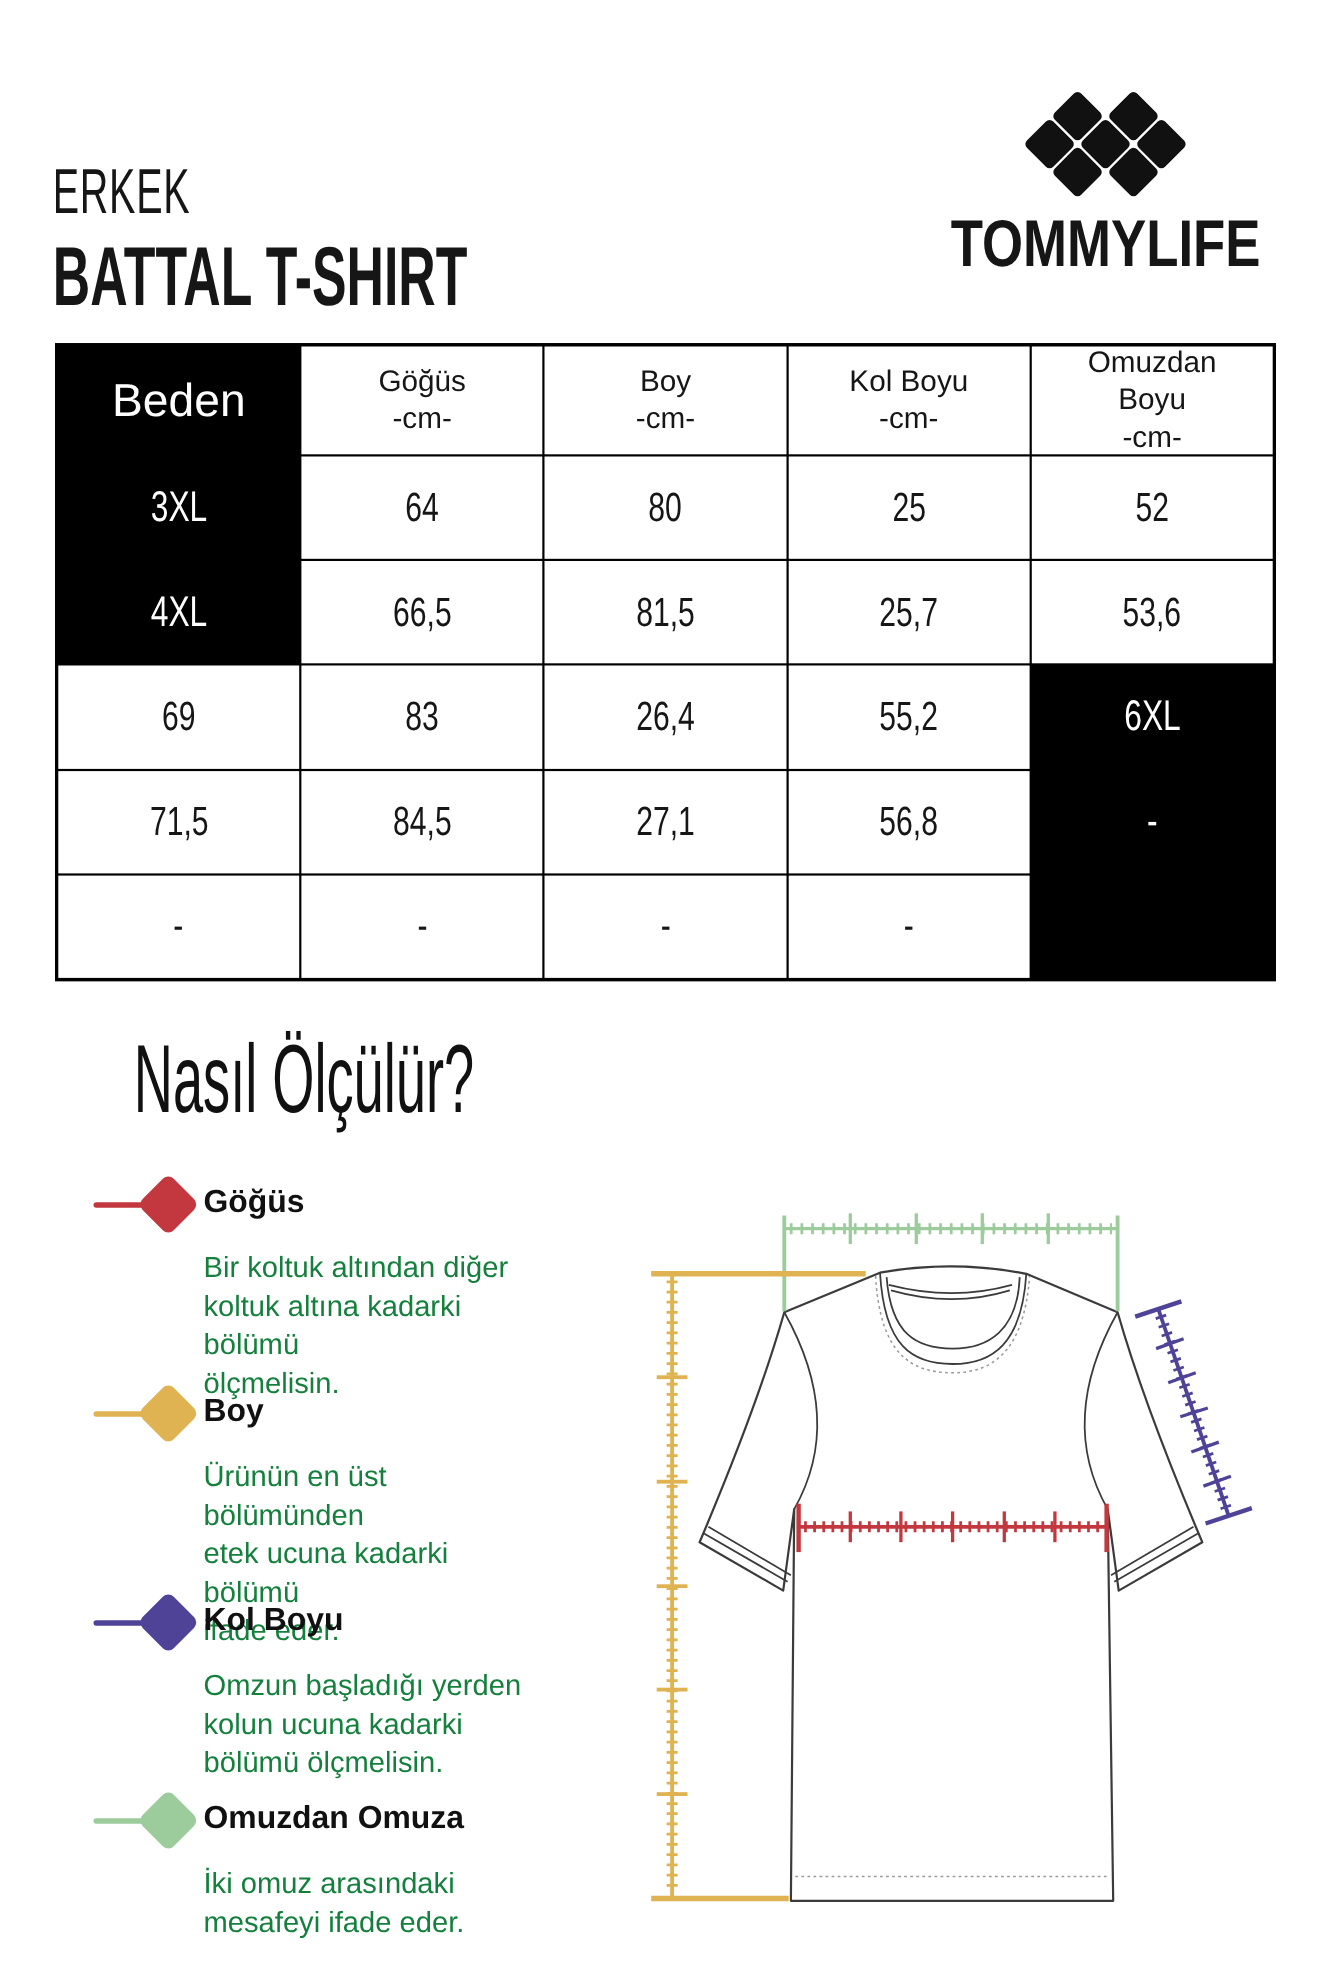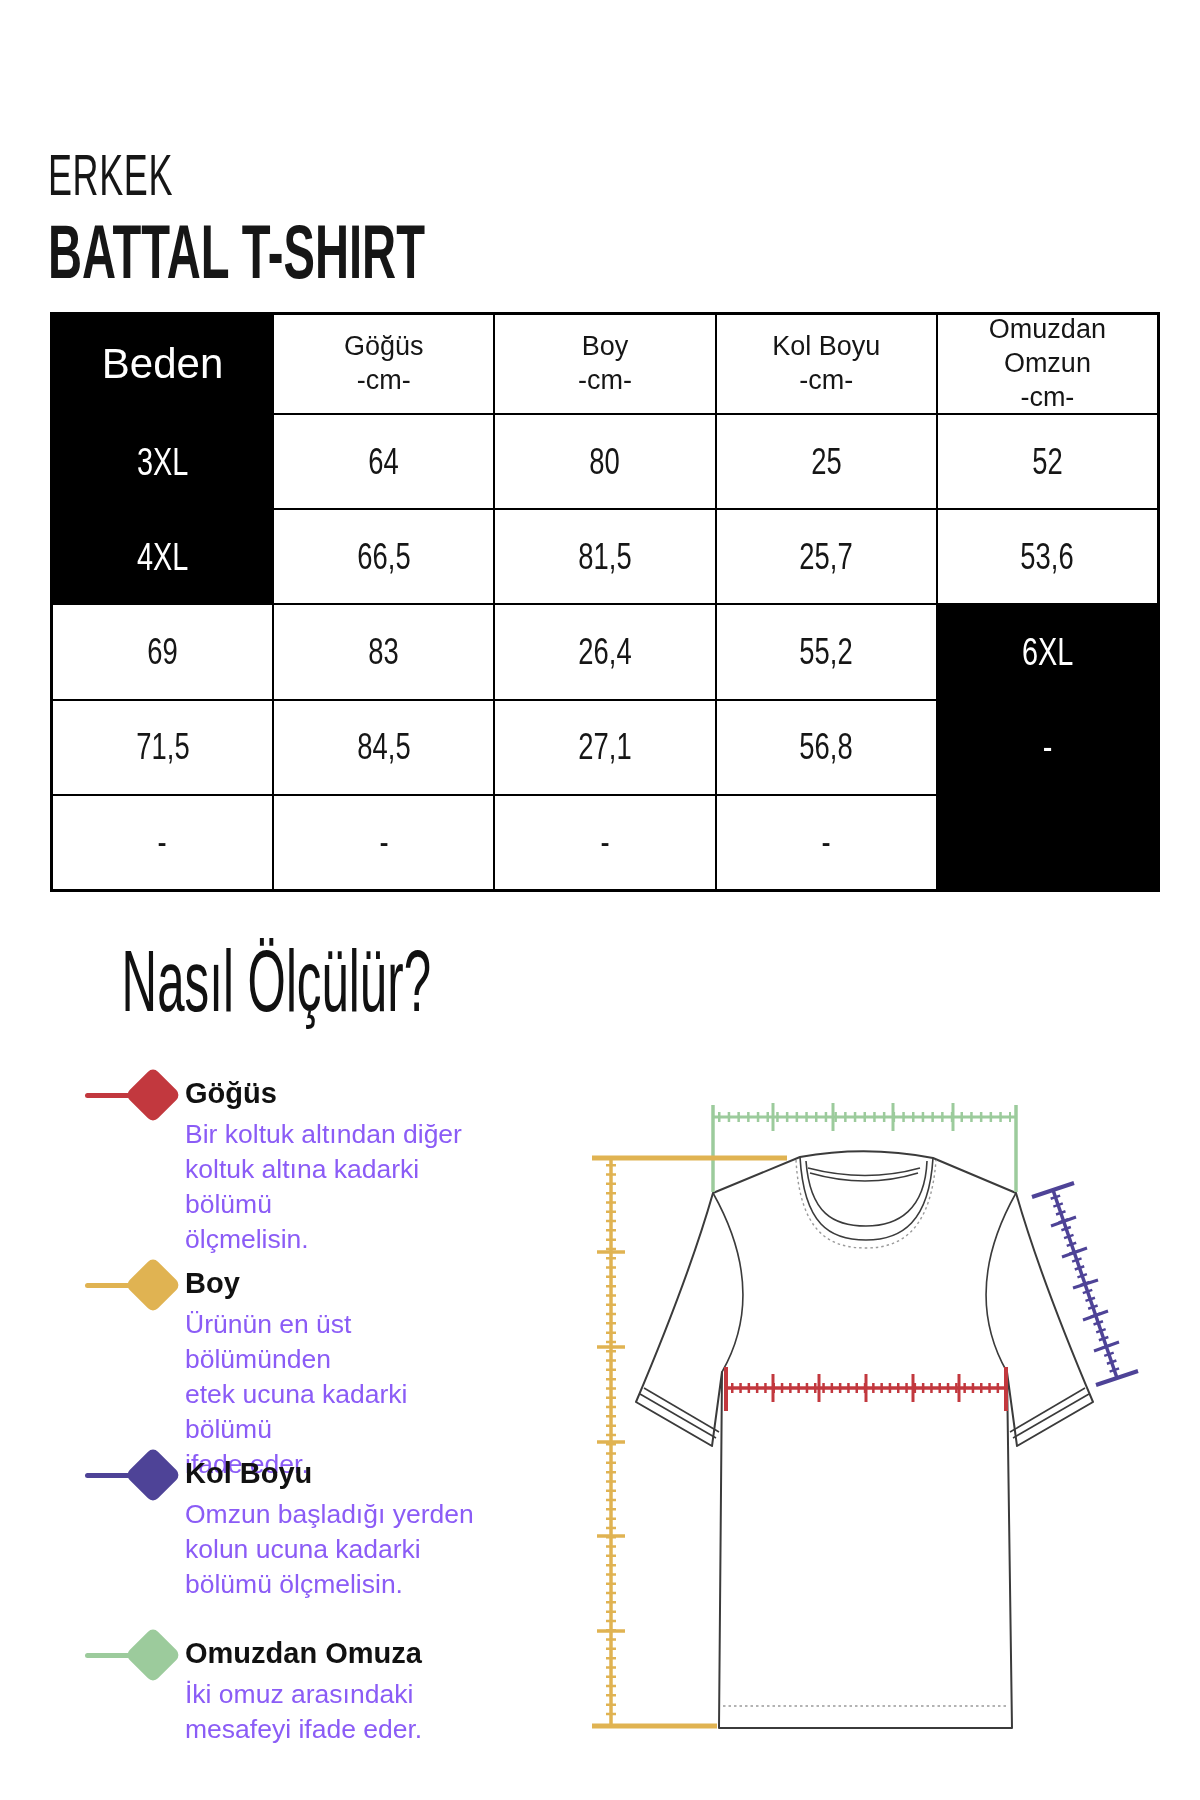--- a/index.html
+++ b/index.html
@@ -36,44 +36,58 @@
   .measure-title span{display:inline-block;font-size:88px;font-weight:400;line-height:1.05;
               transform:scaleX(.56);transform-origin:center top;white-space:nowrap;color:#111;}
 
   .legend-item{position:absolute;left:85px;width:410px;}
   .lg-icon{position:absolute;left:0;top:0;width:92px;height:40px;}
   .lg-line{position:absolute;left:0;top:15px;width:58px;height:5px;border-radius:3px;background:var(--c,#999);}
   .lg-diamond{position:absolute;left:48px;top:-3px;width:40px;height:40px;border-radius:7px;
               background:var(--c,#999);transform:rotate(45deg);}
   .lg-text{margin-left:100px;}
   .lg-title{font-size:29px;font-weight:700;line-height:1.1;color:#111;}
-  .lg-desc{font-size:26.5px;line-height:1.32;margin-top:7px;color:#8b5cf6;}
+  .lg-desc{font-size:26.5px;line-height:1.32;margin-top:25px;color:#15803d;}
 
   .diagram{position:absolute;left:560px;top:1040px;}
 </style>
 </head>
 <body>
 <div class="page">
 
   <div class="brand-left">
     <div class="erkek">ERKEK</div>
     <div class="battal">BATTAL T-SHIRT</div>
   </div>
 
+  <div class="brand-right">
+    <svg width="160" height="98" viewBox="0 0 170 104">
+      <g fill="#111111">
+        <rect x="40" y="7" width="36" height="36" rx="5" transform="rotate(45 58 25)"></rect>
+        <rect x="94" y="7" width="36" height="36" rx="5" transform="rotate(45 112 25)"></rect>
+        <rect x="13" y="34" width="36" height="36" rx="5" transform="rotate(45 31 52)"></rect>
+        <rect x="67" y="34" width="36" height="36" rx="5" transform="rotate(45 85 52)"></rect>
+        <rect x="121" y="34" width="36" height="36" rx="5" transform="rotate(45 139 52)"></rect>
+        <rect x="40" y="61" width="36" height="36" rx="5" transform="rotate(45 58 79)"></rect>
+        <rect x="94" y="61" width="36" height="36" rx="5" transform="rotate(45 112 79)"></rect>
+      </g>
+    </svg>
+    <div class="brand-name">TOMMYLIFE</div>
+  </div>
 
   <div class="size-table">
     <div class="cell dark hdr hdr-beden">Beden</div>
     <div class="cell hdr pre">Göğüs
 -cm-</div>
     <div class="cell hdr pre">Boy
 -cm-</div>
     <div class="cell hdr pre">Kol Boyu
 -cm-</div>
     <div class="cell hdr pre">Omuzdan
-Omzun
+Boyu
 -cm-</div>
 
     <div class="cell dark">
         <span class="cond-size">3XL</span>
       </div>
     <div class="cell">
         <span class="cond">64</span>
       </div>
     <div class="cell">
         <span class="cond">80</span>

